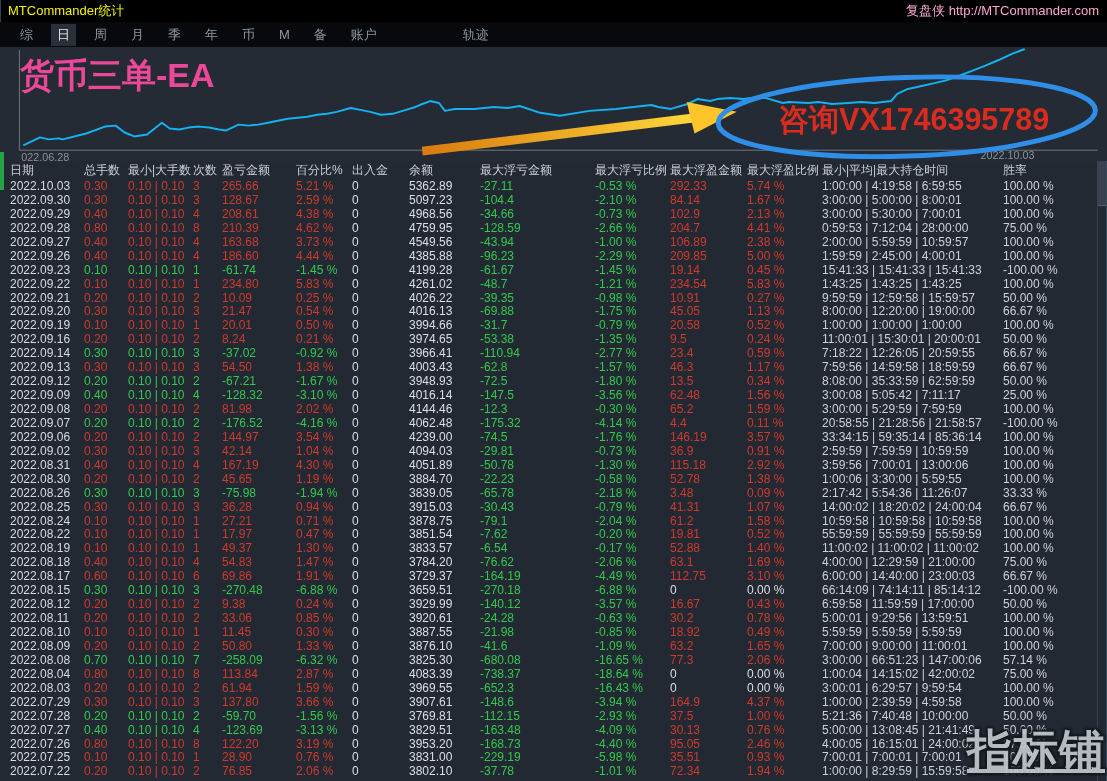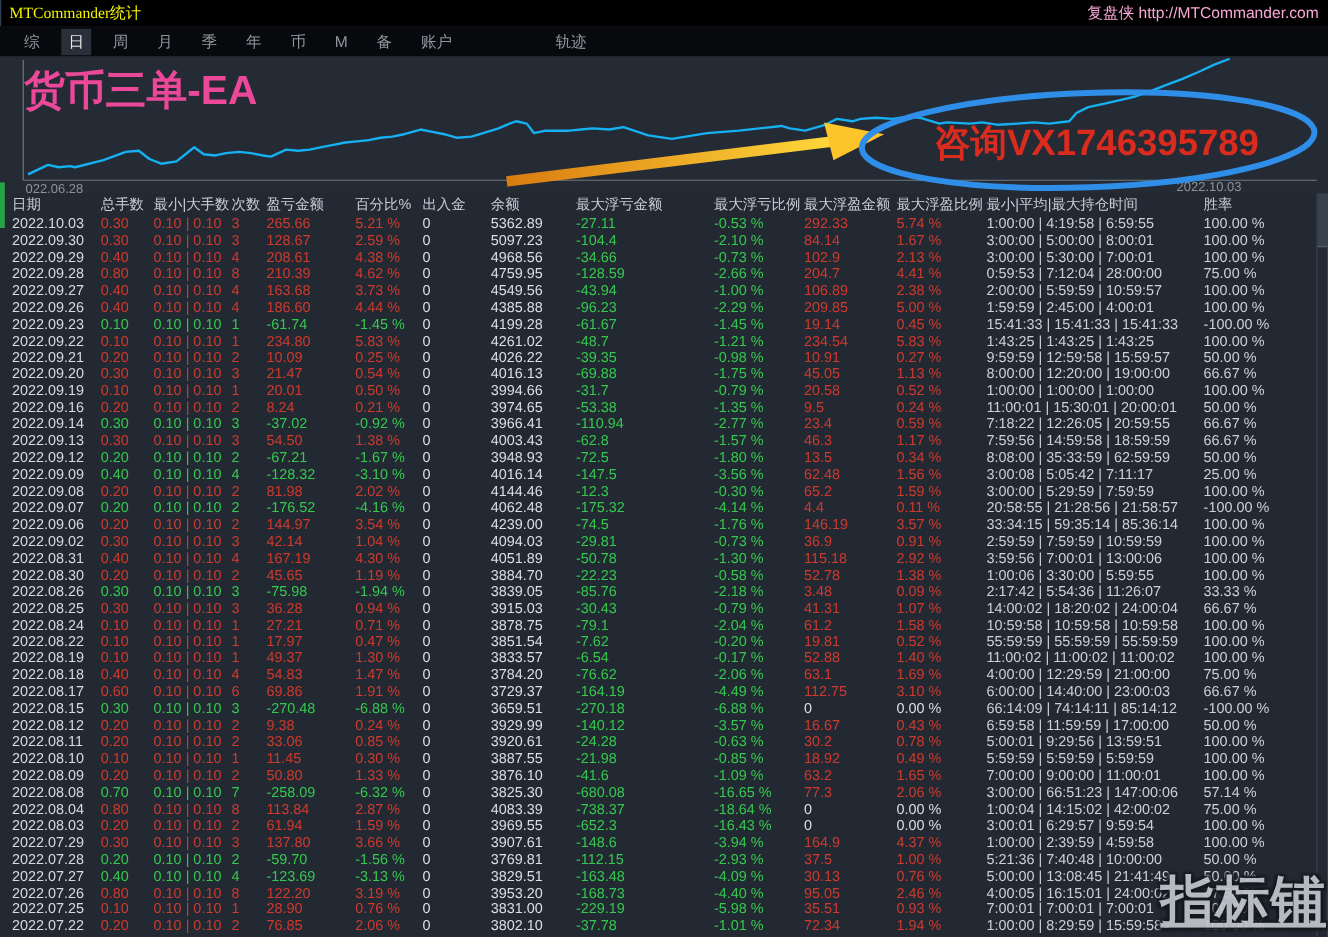--- a/index.html
+++ b/index.html
@@ -1,19 +1,19 @@
 <!DOCTYPE html>
 <html><head>
 <meta charset="utf-8">
 <style>
   html,body{margin:0;padding:0;width:1107px;height:781px;overflow:hidden;
     background:#232933;font-family:"Liberation Sans","DejaVu Sans",sans-serif;}
   .titlebar{height:22px;background:#000;display:flex;justify-content:space-between;align-items:center;
     border-left:1px solid #2e4052;box-sizing:border-box;}
-  .app-title{color:#f3f300;font-size:13px;padding-left:7px;font-family:Liberation Serif, serif;}
+  .app-title{color:#f3f300;font-size:13px;padding-left:7px;}
   .brand{color:#f9a8d4;font-size:13px;padding-right:8px;}
   .menubar{height:25px;background:#07090c;display:flex;align-items:center;gap:12px;
     padding-left:14px;font-size:13px;color:#8f969f;}
   .mi{padding:2px 6px;cursor:default;}
   .mi.active{background:#2a3039;color:#e6e9ed;}
   .chart{position:relative;height:114px;background:#242b35;}
   .chart svg{position:absolute;left:0;top:0;}
   .chart-title{position:absolute;left:20px;top:6px;font-size:34px;font-weight:700;color:#ec4899;z-index:3;}
   .axis-label{font-size:11px;fill:#8b929b;}
   .vx-text{font-size:31px;font-weight:700;fill:#d92c1f;}
@@ -450,21 +450,21 @@
     </div>
     <div class="trow grid14">
       <div class="cell c-date">2022.08.26</div>
       <div class="cell c-green">0.30</div>
       <div class="cell c-green">0.10 | 0.10</div>
       <div class="cell c-green">3</div>
       <div class="cell c-green">-75.98</div>
       <div class="cell c-green">-1.94 %</div>
       <div class="cell c-white">0</div>
       <div class="cell c-white">3839.05</div>
-      <div class="cell c-green">-85.76</div>
+      <div class="cell c-green">-65.78</div>
       <div class="cell c-green">-2.18 %</div>
       <div class="cell c-red">3.48</div>
       <div class="cell c-red">0.09 %</div>
       <div class="cell c-dim">2:17:42 | 5:54:36 | 11:26:07</div>
       <div class="cell c-dim">33.33 %</div>
     </div>
     <div class="trow grid14">
       <div class="cell c-date">2022.08.25</div>
       <div class="cell c-red">0.30</div>
       <div class="cell c-red">0.10 | 0.10</div>

